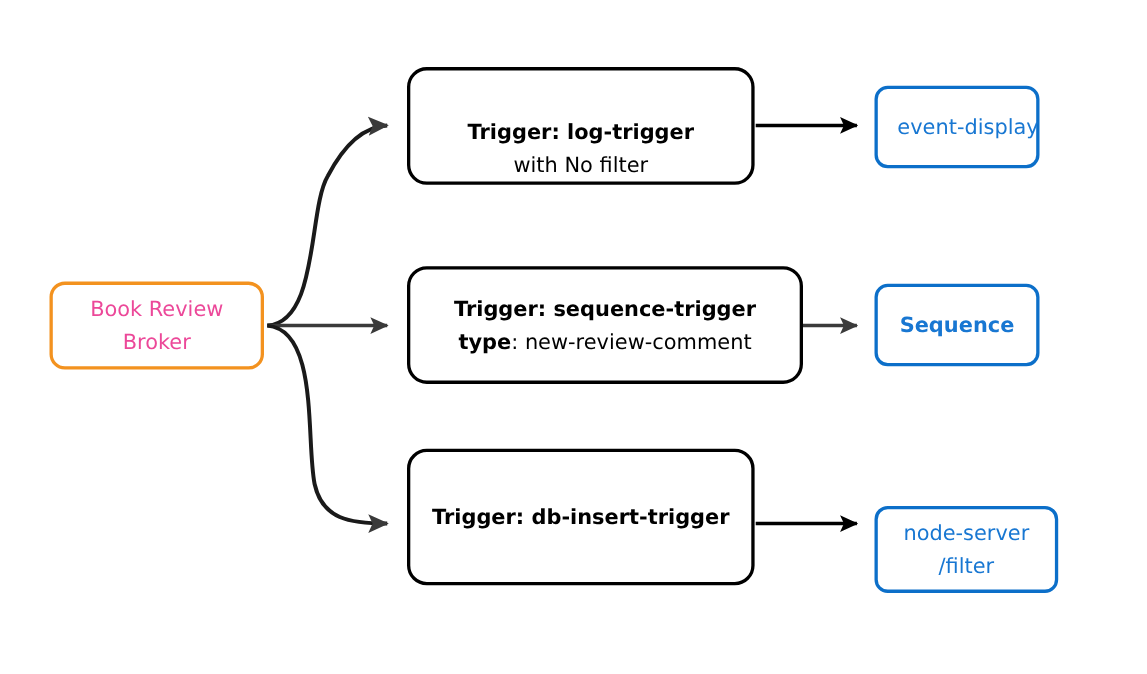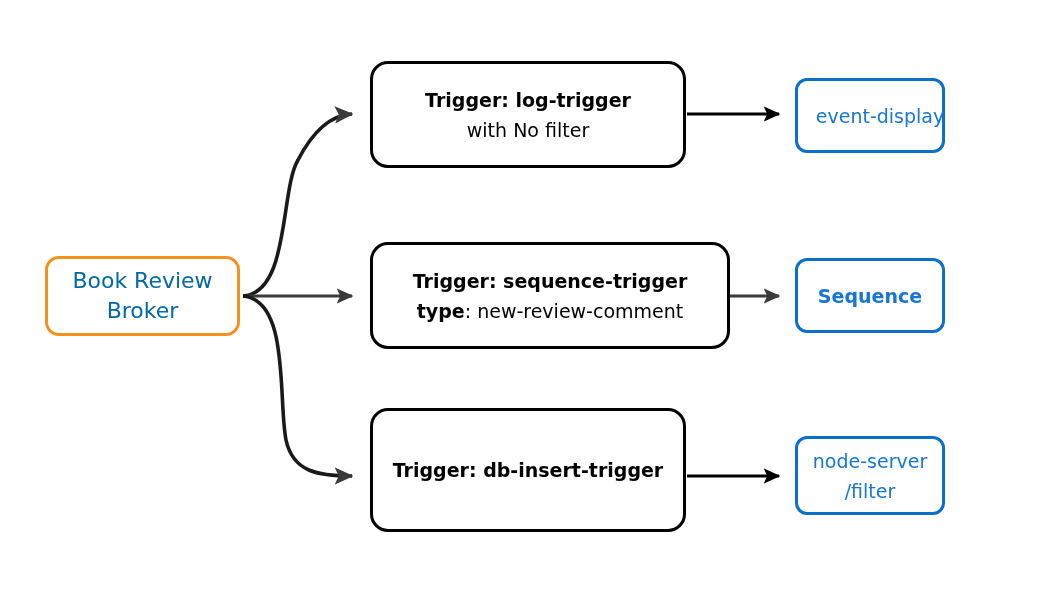--- a/index.html
+++ b/index.html
@@ -44,22 +44,22 @@
     justify-content: center;
     text-align: center;
     background: #ffffff;
     z-index: 2;
   }
 
   
   .node-source {
     border: 3px solid #F3921F;
     border-radius: 14px;
-    color: #0369a1;
-    font-size: 22px;
+    color: #ec4899;
+    font-size: 19px;
     line-height: 30px;
     font-weight: 400;
   }
 
   
   .node-trigger {
     border: 3.5px solid #000000;
     border-radius: 18px;
     color: #000000;
     font-size: 19px;
@@ -111,21 +111,21 @@
     <path d="M 687,296 L 779,296" fill="none" stroke="#3A3A3A" stroke-width="3.2" marker-end="url(#arrowDark)"></path>
 
     <path d="M 687,476 L 779,476" fill="none" stroke="#000000" stroke-width="3.2" marker-end="url(#arrowBlack)"></path>
   </svg>
 
   <div class="node node-source" style="left:45px; top:256px; width:195px; height:80px;">
     <span class="line">Book Review</span>
     <span class="line">Broker</span>
   </div>
 
-  <div class="node node-trigger" style="left:370px; top:61px; width:316px; height:107px;">
+  <div class="node node-trigger" style="left:370px; top:61px; width:316px; height:107px;justify-content:flex-end;">
     <span class="line">
       <span class="bold">Trigger: log-trigger</span><span></span>
     </span>
     <span class="line">
       <span class="bold"></span><span>with No filter</span>
     </span>
   </div>
 
   <div class="node node-trigger" style="left:370px; top:242px; width:360px; height:107px;">
     <span class="line">
@@ -143,18 +143,18 @@
   </div>
 
   <div class="node node-target" style="left:795px; top:78px; width:150px; height:75px;padding-left:20px;">
     <span class="line">event-display</span>
   </div>
 
   <div class="node node-target" style="left:795px; top:258px; width:150px; height:75px;font-weight:bold;">
     <span class="line">Sequence</span>
   </div>
 
-  <div class="node node-target" style="left:795px; top:436px; width:150px; height:79px;">
+  <div class="node node-target" style="left:795px; top:460px; width:167px; height:79px;">
     <span class="line">node-server</span>
     <span class="line">/filter</span>
   </div>
 
 </div>
 
 </body></html>

